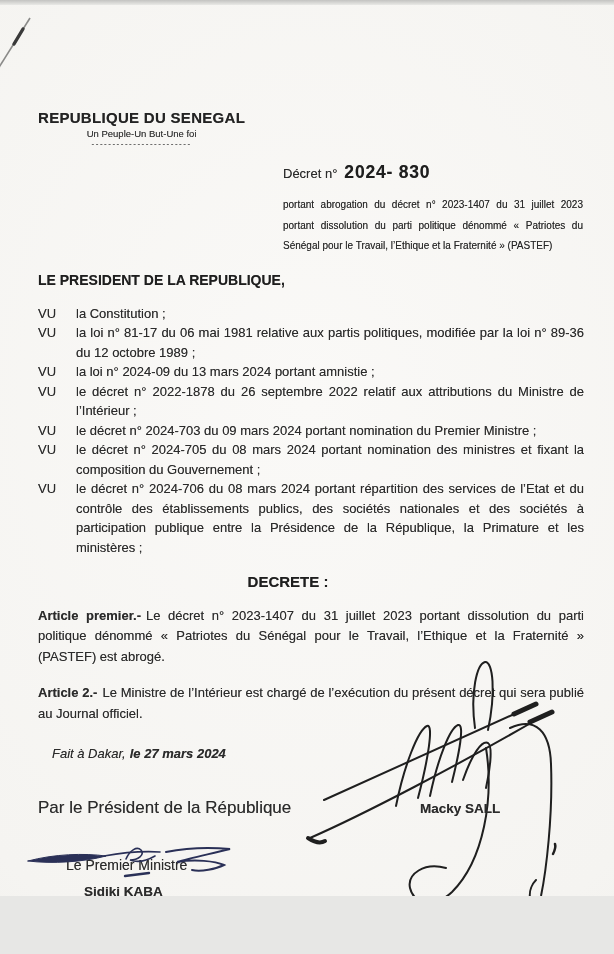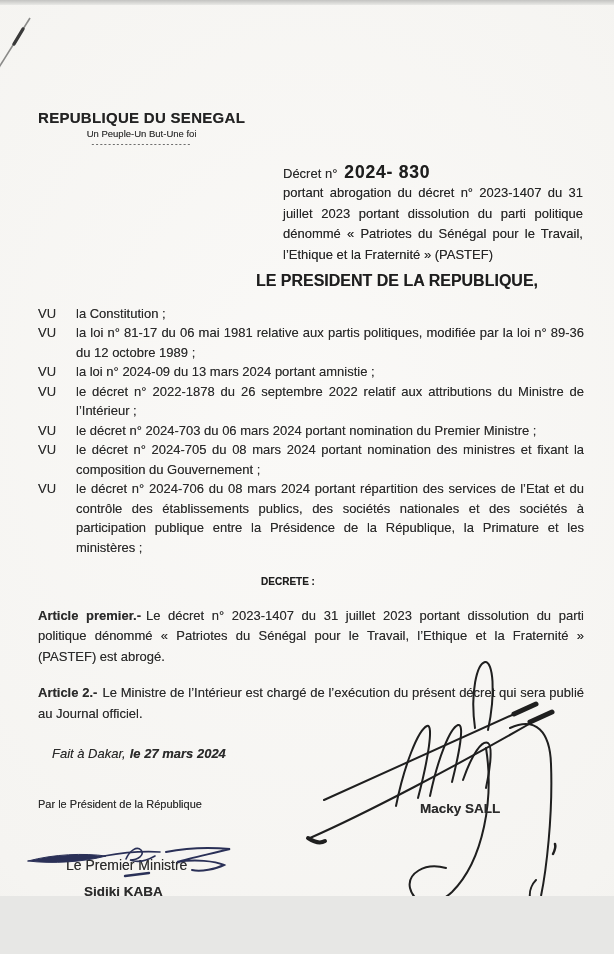--- a/index.html
+++ b/index.html
@@ -33,36 +33,36 @@
   
   .letterhead { position: absolute; top: 109px; left: 38px; text-align: center; }
   .country { font-size: 15px; font-weight: bold; letter-spacing: 0.3px; color: #232323; }
   .motto { font-size: 9.5px; margin-top: 2px; color: #333; }
   .motto-divider { font-size: 8px; letter-spacing: 1.5px; margin-top: 0px; color: #3c3c3c; }
 
   
   .decree-block { position: absolute; top: 162px; left: 283px; width: 300px; }
   .decree-line { font-size: 13px; white-space: nowrap; }
   .decree-number { font-size: 17.5px; font-weight: bold; letter-spacing: 0.8px; margin-left: 7px; color: #1e1e1e; }
-  .decree-subject { margin-top: 0; font-size: 13px; line-height: 20.5px; text-align: justify; color: #262626; }
+  .decree-subject { margin-top: 12px; font-size: 10px; line-height: 20.5px; text-align: justify; color: #262626; }
 
   
   .body-flow { position: absolute; top: 271px; left: 38px; width: 546px; font-size: 13px; line-height: 19.5px; }
-  .president-heading { text-align: right; font-weight: bold; font-size: 16px; margin: 0 46px 13px 0; color: #1e1e1e; }
+  .president-heading { text-align: left; font-weight: bold; font-size: 14px; margin: 0 46px 13px 0; color: #1e1e1e; }
   .visa-row { display: flex; }
   .visa-label { flex: 0 0 38px; }
   .visa-text { flex: 1; text-align: justify; }
-  .decrete-heading { text-align: center; font-weight: bold; font-size: 10px; margin: 15px 46px 14px 0; color: #1e1e1e; }
+  .decrete-heading { text-align: center; font-weight: bold; font-size: 15px; margin: 15px 46px 14px 0; color: #1e1e1e; }
   .article { margin: 0 0 16px 0; text-align: justify; line-height: 20.5px; }
   .article-label { margin-right: 5px; }
   .place-date { margin-top: 20px; padding-left: 14px; font-style: italic; }
   .place-prefix { margin-right: 4px; }
 
   
-  .sig-left-title { position: absolute; left: 38px; top: 798px; font-size: 11px; }
+  .sig-left-title { position: absolute; left: 38px; top: 798px; font-size: 17px; }
   .sig-left-subtitle { position: absolute; left: 66px; top: 809px; font-size: 14px; margin-top: 48px; }
   .sig-left-name { position: absolute; left: 84px; top: 884px; font-size: 13.5px; font-weight: bold; }
   .sig-right-name { position: absolute; left: 420px; top: 801px; font-size: 13.5px; font-weight: bold; }
   .sig-pm { position: absolute; left: 24px; top: 846px; }
   .sig-pres { position: absolute; left: 300px; top: 648px; }
 </style>
 </head>
 <body>
 
 <div class="page">
@@ -102,21 +102,21 @@
       <div class="visa-row">
         <span class="visa-label">VU</span>
         <span class="visa-text">la loi n° 2024-09 du 13 mars 2024 portant amnistie ;</span>
       </div>
       <div class="visa-row">
         <span class="visa-label">VU</span>
         <span class="visa-text">le décret n° 2022-1878 du 26 septembre 2022 relatif aux attributions du Ministre de l’Intérieur ;</span>
       </div>
       <div class="visa-row">
         <span class="visa-label">VU</span>
-        <span class="visa-text">le décret n° 2024-703 du 06 mars 2024 portant nomination du Premier Ministre ;</span>
+        <span class="visa-text">le décret n° 2024-703 du 09 mars 2024 portant nomination du Premier Ministre ;</span>
       </div>
       <div class="visa-row">
         <span class="visa-label">VU</span>
         <span class="visa-text">le décret n° 2024-705 du 08 mars 2024 portant nomination des ministres et fixant la composition du Gouvernement ;</span>
       </div>
       <div class="visa-row">
         <span class="visa-label">VU</span>
         <span class="visa-text">le décret n° 2024-706 du 08 mars 2024 portant répartition des services de l’Etat et du contrôle des établissements publics, des sociétés nationales et des sociétés à participation publique entre la Présidence de la République, la Primature et les ministères ;</span>
       </div>
     </div>

